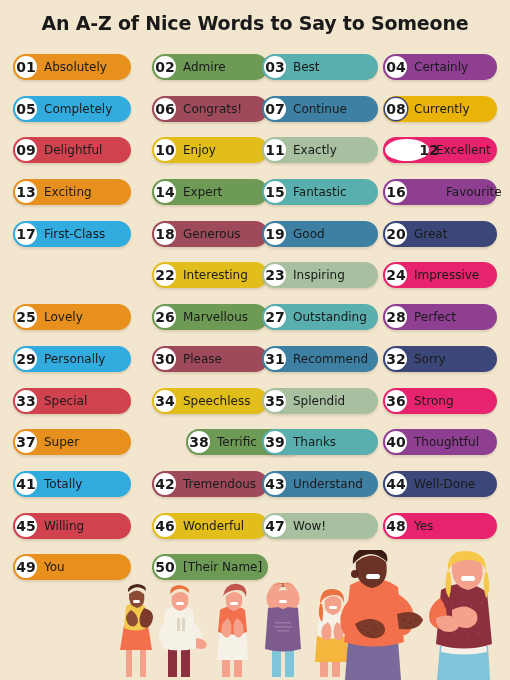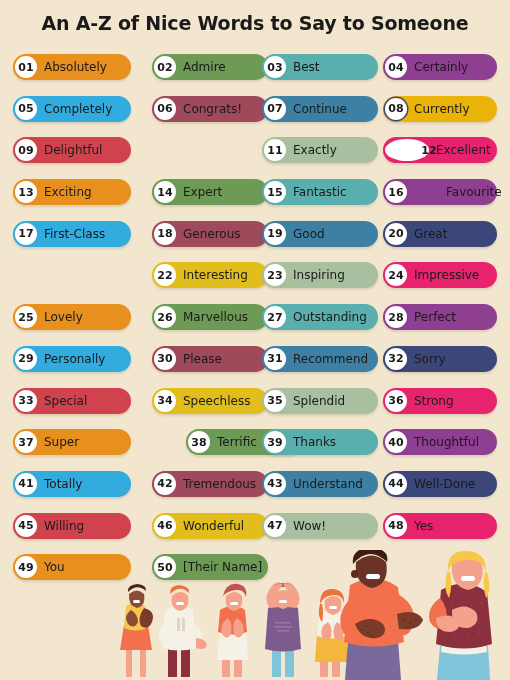--- a/index.html
+++ b/index.html
@@ -54,21 +54,21 @@
   .pill .badge {
     width: 22px;
     height: 22px;
     min-width: 22px;
     border-radius: 50%;
     background: #FFFFFF;
     margin-left: 2px;
     display: flex;
     align-items: center;
     justify-content: center;
-    font-size: 11px;
+    font-size: 14px;
     font-weight: bold;
     color: #1A1A1A;
     box-shadow: 0 1px 1px rgba(90,70,40,0.25);
     font-family: "DejaVu Sans", "Liberation Sans", sans-serif;
   }
 
   .pill .word {
     margin-left: 7px;
     font-size: 12px;
     color: #1A1A1A;
@@ -131,20 +131,24 @@
         </div>
         <div class="pill c3" style="background: #eab308;">
           <span class="badge" style="box-shadow: rgb(59, 70, 121) 0px 0px 0px 1.5px, rgba(90, 70, 40, 0.25) 0px 1px 1px;">08</span>
           <span class="word">Currently</span>
         </div>
       </div>
       <div class="row">
         <div class="pill c0" style="background: rgb(208, 67, 78);">
           <span class="badge" style="box-shadow: rgb(208, 67, 78) 0px 0px 0px 1.5px, rgba(90, 70, 40, 0.25) 0px 1px 1px;">09</span>
           <span class="word">Delightful</span>
+        </div>
+        <div class="pill c1" style="background: rgb(226, 190, 28);">
+          <span class="badge" style="box-shadow: rgb(226, 190, 28) 0px 0px 0px 1.5px, rgba(90, 70, 40, 0.25) 0px 1px 1px;">10</span>
+          <span class="word">Enjoy</span>
         </div>
         <div class="pill c2" style="background: rgb(168, 192, 160);">
           <span class="badge" style="box-shadow: rgb(168, 192, 160) 0px 0px 0px 1.5px, rgba(90, 70, 40, 0.25) 0px 1px 1px;">11</span>
           <span class="word">Exactly</span>
         </div>
         <div class="pill c3" style="background: rgb(232, 35, 110);">
           <span class="badge" style="box-shadow: rgb(232, 35, 110) 0px 0px 0px 1.5px, rgba(90, 70, 40, 0.25) 0px 1px 1px; padding-left: 44px;">12</span>
           <span class="word">Excellent</span>
         </div>
       </div>

